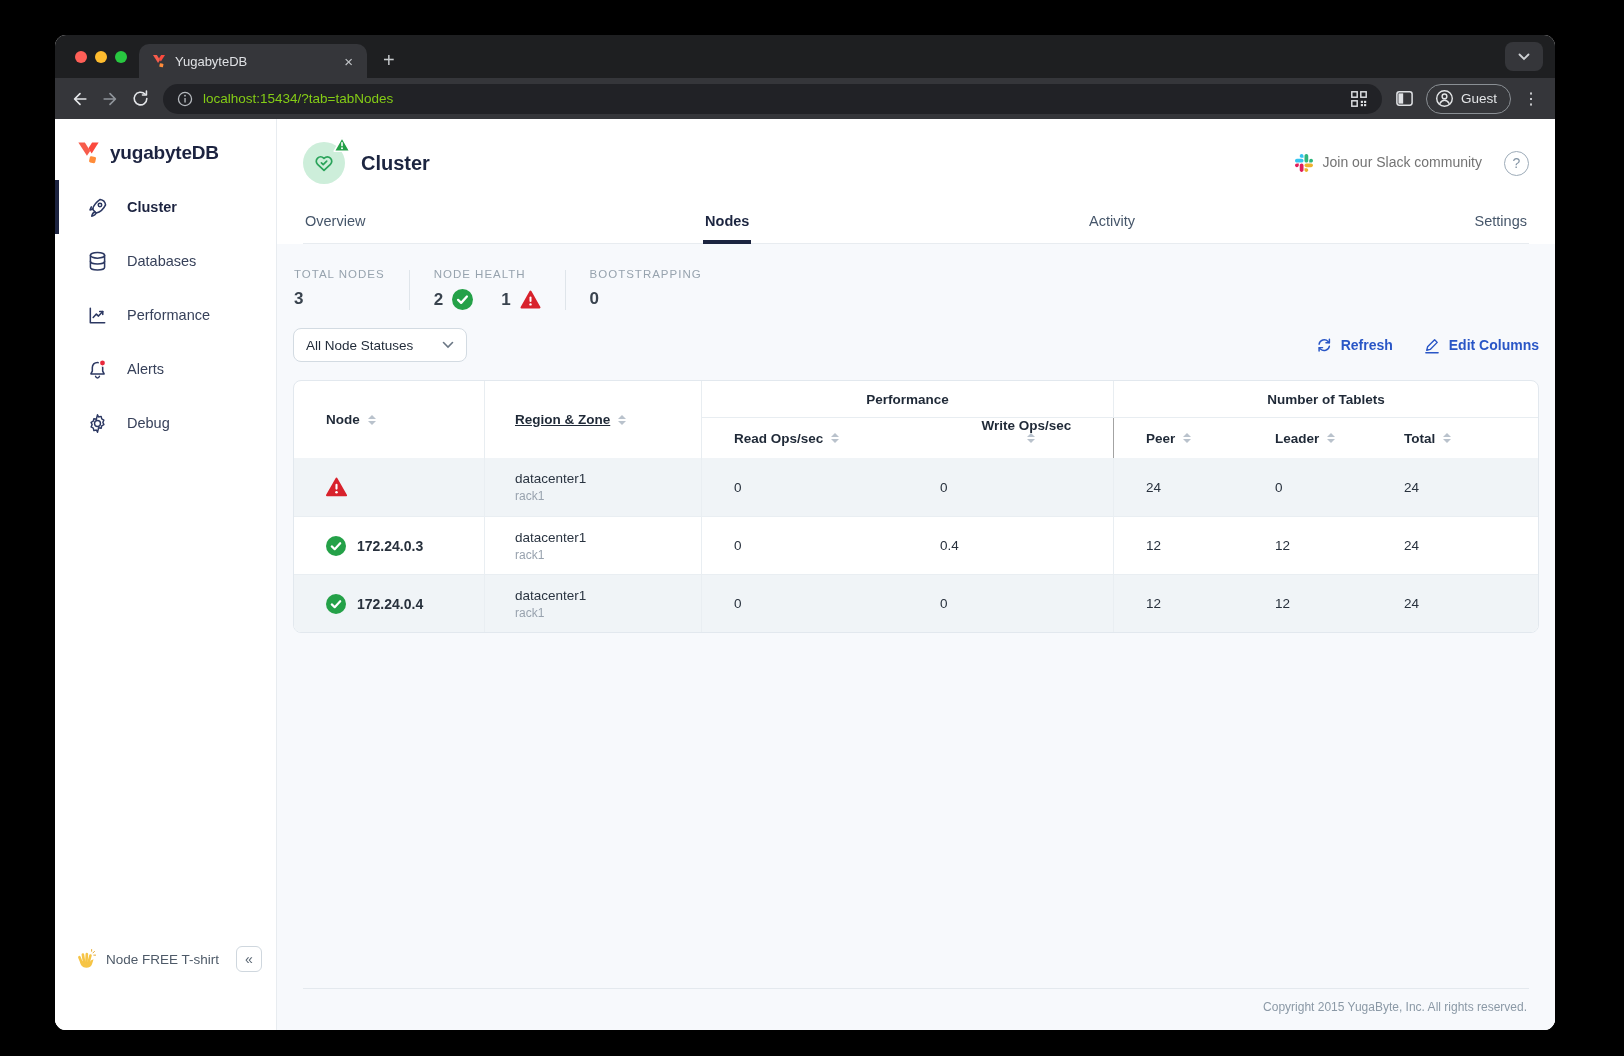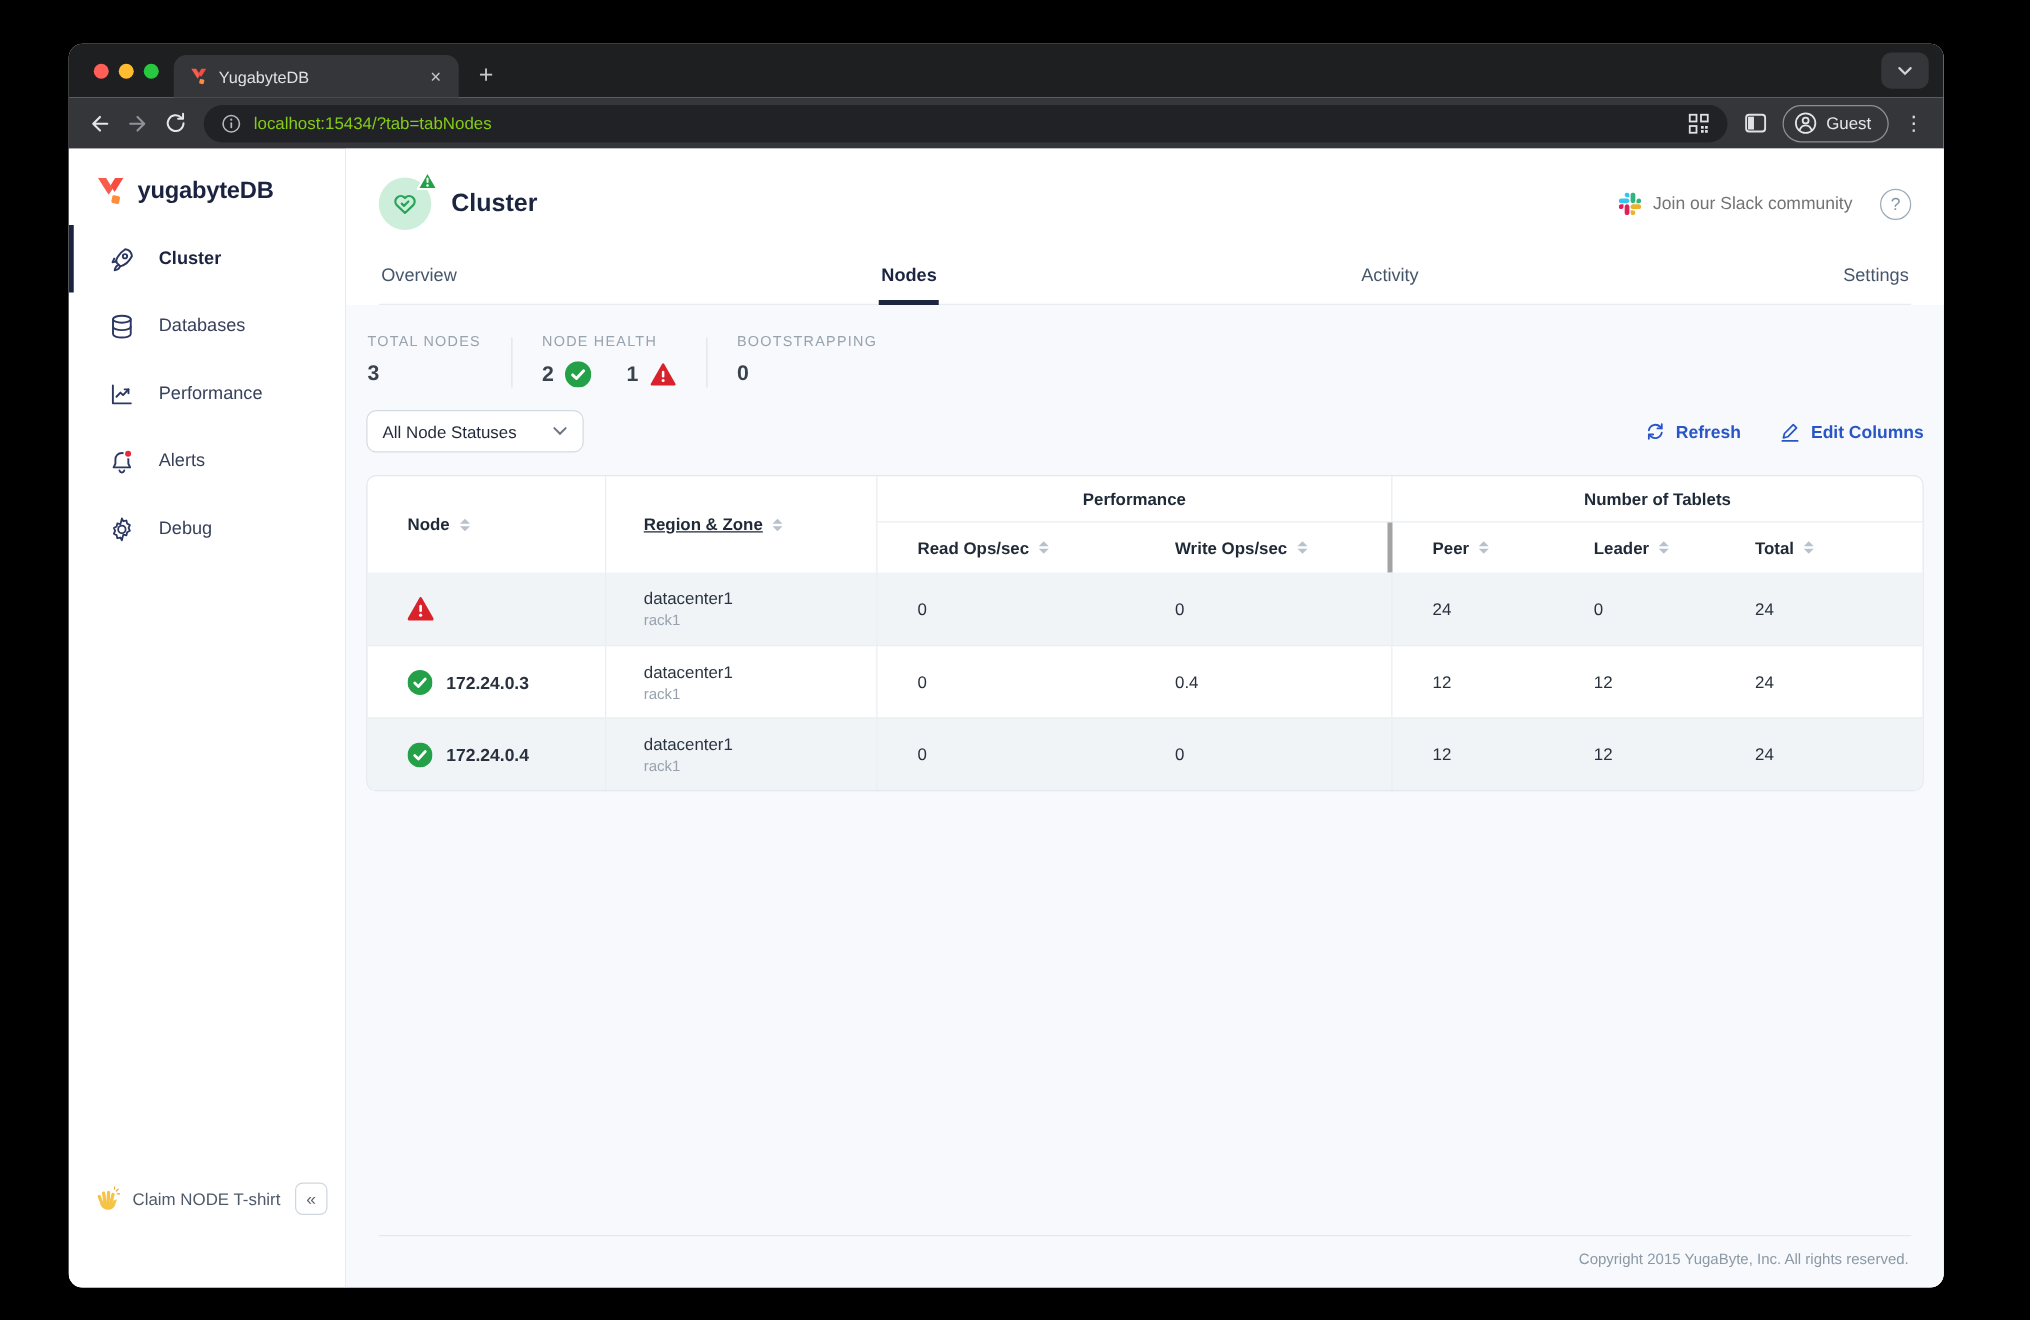--- a/index.html
+++ b/index.html
@@ -66,21 +66,21 @@
 
   .table-card { margin-top:18px; background:#fff; border:1px solid #e2e8ee; border-radius:8px; overflow:hidden; --cols:191px 217px 206px 206px 129px 129px 1fr; }
   .thead { display:grid; grid-template-columns:var(--cols); grid-template-rows:37px 40px; }
   .hc { display:flex; align-items:center; font-size:13.5px; font-weight:bold; color:#1f2937; }
   .h-node { grid-column:1; grid-row:1/3; padding-left:32px; border-right:1px solid #e8edf1; }
   .h-region { grid-column:2; grid-row:1/3; padding-left:30px; border-right:1px solid #e8edf1;text-decoration:underline; }
   .h-group { justify-content:center; border-bottom:1px solid #e8edf1; }
   .h-perf { grid-column:3/5; grid-row:1; border-right:1px solid #e8edf1; }
   .h-tablets { grid-column:5/8; grid-row:1; }
   .h-read { grid-column:3; grid-row:2; padding-left:32px; }
-  .h-write { grid-column:4; grid-row:2; padding-left:32px; border-right:4px solid #a3a3a3; }
+  .h-write { grid-column:4; grid-row:2; padding-left:32px; border-right:1px solid #a3a3a3;flex-direction:column; }
   .h-peer { grid-column:5; grid-row:2; padding-left:32px; }
   .h-leader { grid-column:6; grid-row:2; padding-left:32px; }
   .h-total { grid-column:7; grid-row:2; padding-left:32px; }
   .sort { display:inline-flex; flex-direction:column; gap:2px; margin-left:8px; cursor:pointer; }
   .sort i { width:0; height:0; border-left:4px solid transparent; border-right:4px solid transparent; }
   .sort .up { border-bottom:4px solid #b9c2cc; }
   .sort .dn { border-top:4px solid #b9c2cc; }
   .brow { display:grid; grid-template-columns:var(--cols); height:58px; border-top:1px solid #e9eef2; cursor:pointer; }
   .brow.alt { background:#f0f4f7; }
   .bc { display:flex; align-items:center; font-size:13.5px; color:#28313d; }
@@ -258,21 +258,21 @@
         <svg width="21" height="21" viewBox="0 0 24 24">
             <g fill="#f6c445">
               <rect x="4.6" y="7.6" width="3" height="9" rx="1.5" transform="rotate(-22 6.1 12)"></rect>
               <rect x="8.2" y="4.8" width="3" height="12" rx="1.5" transform="rotate(-9 9.7 10.8)"></rect>
               <rect x="11.8" y="4.2" width="3" height="12.6" rx="1.5" transform="rotate(3 13.3 10.5)"></rect>
               <rect x="15.2" y="5.8" width="3" height="11" rx="1.5" transform="rotate(15 16.7 11)"></rect>
               <path d="M5.8 13.5c-.2 4.6 2.8 8 7.1 8 3.5 0 6.1-2 6.9-5.3l1.4-4.4-3.2 1.2-1.2 2.2z"></path>
             </g>
             <path d="M20.5 4.5l1.8-1.8M21.5 7h2.2M19 2.6V.6" stroke="#e5a92e" stroke-width="1.1" stroke-linecap="round" fill="none"></path>
           </svg>
-        <span class="tshirt-label">Claim NODE T-shirt</span>
+        <span class="tshirt-label">Node FREE T-shirt</span>
         <span class="collapse-btn">«</span>
       </div>
     </div>
 
     <div class="main">
 
       <div class="page-header">
         <div class="title-row">
           <div class="avatar-wrap">
             <div class="avatar">

